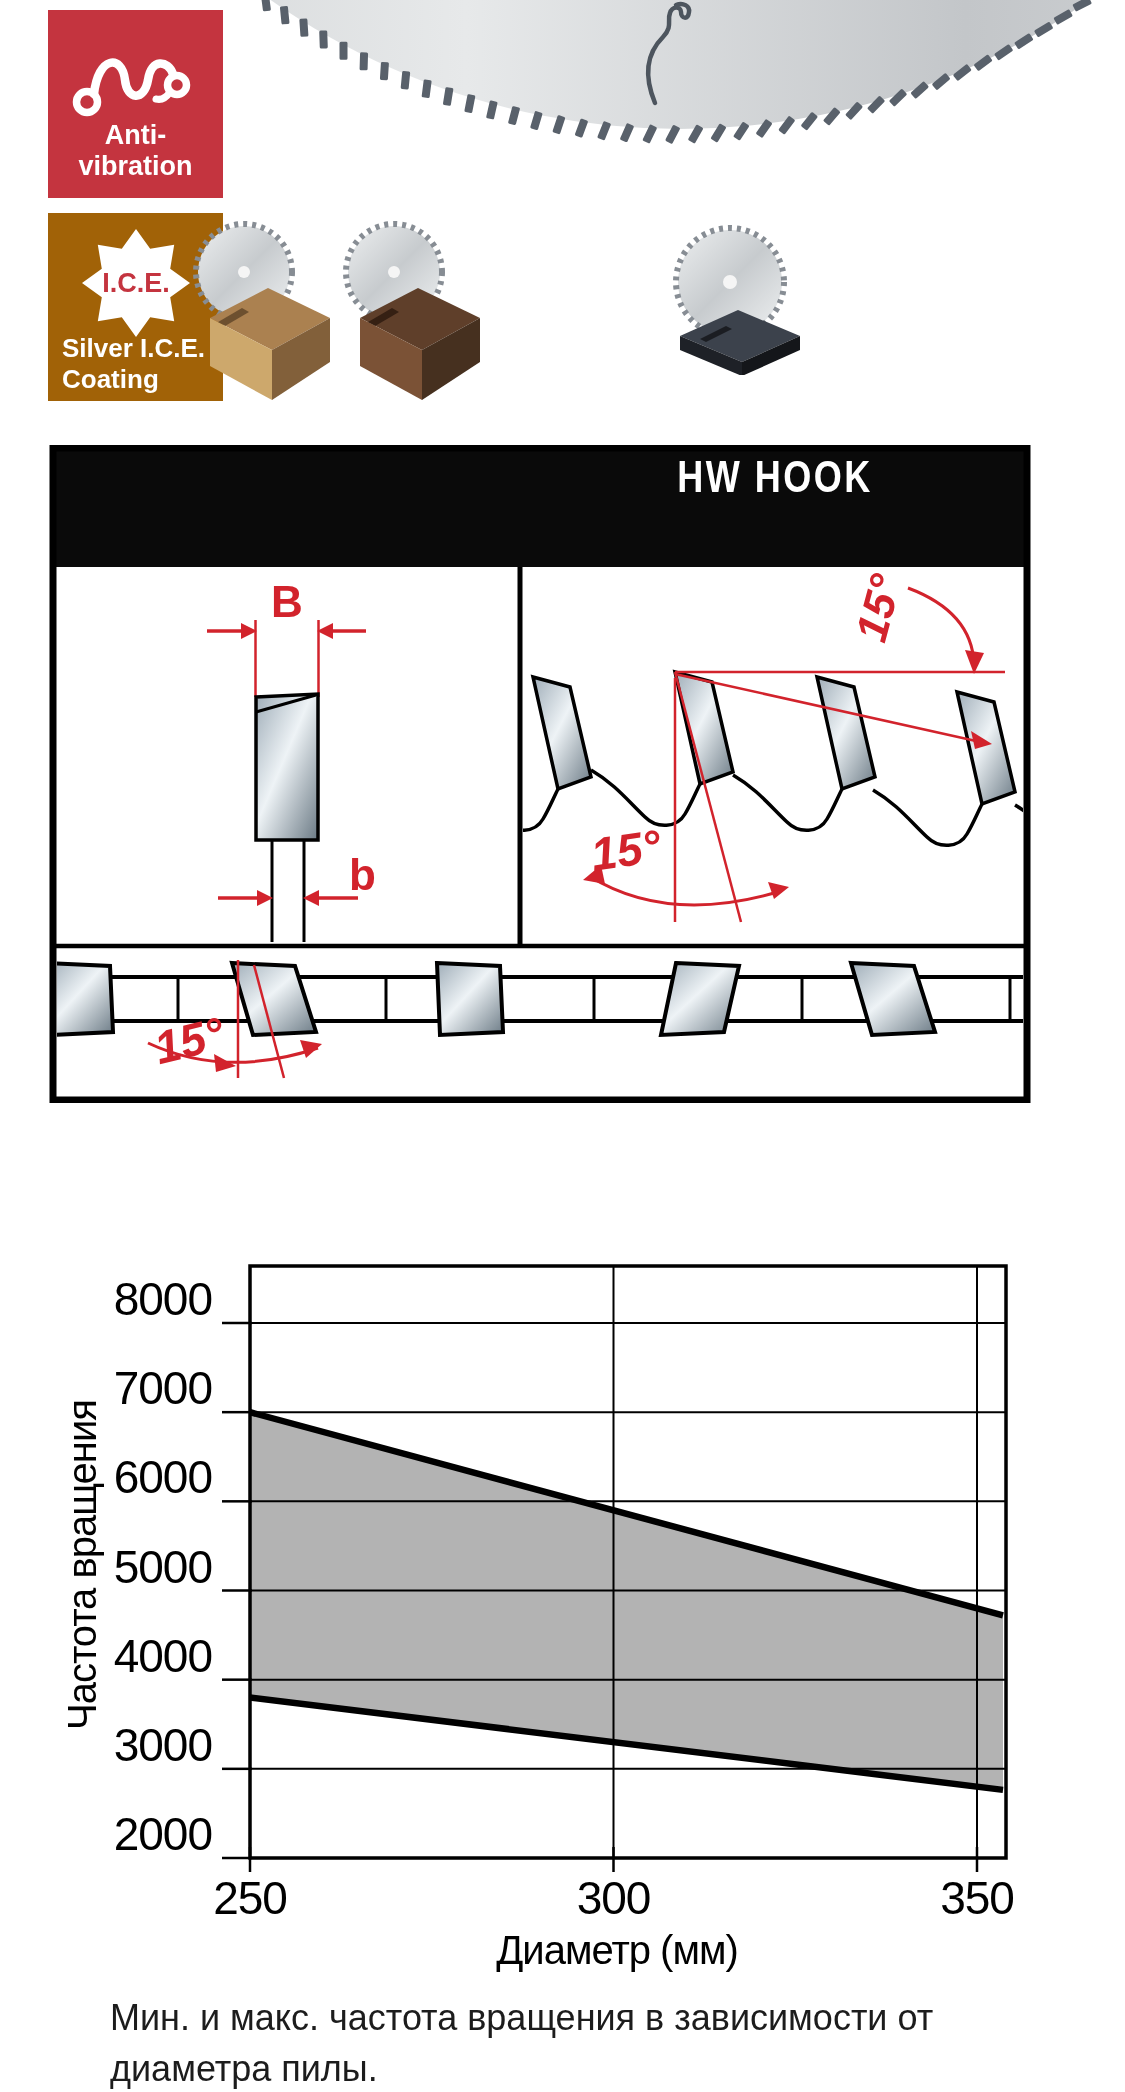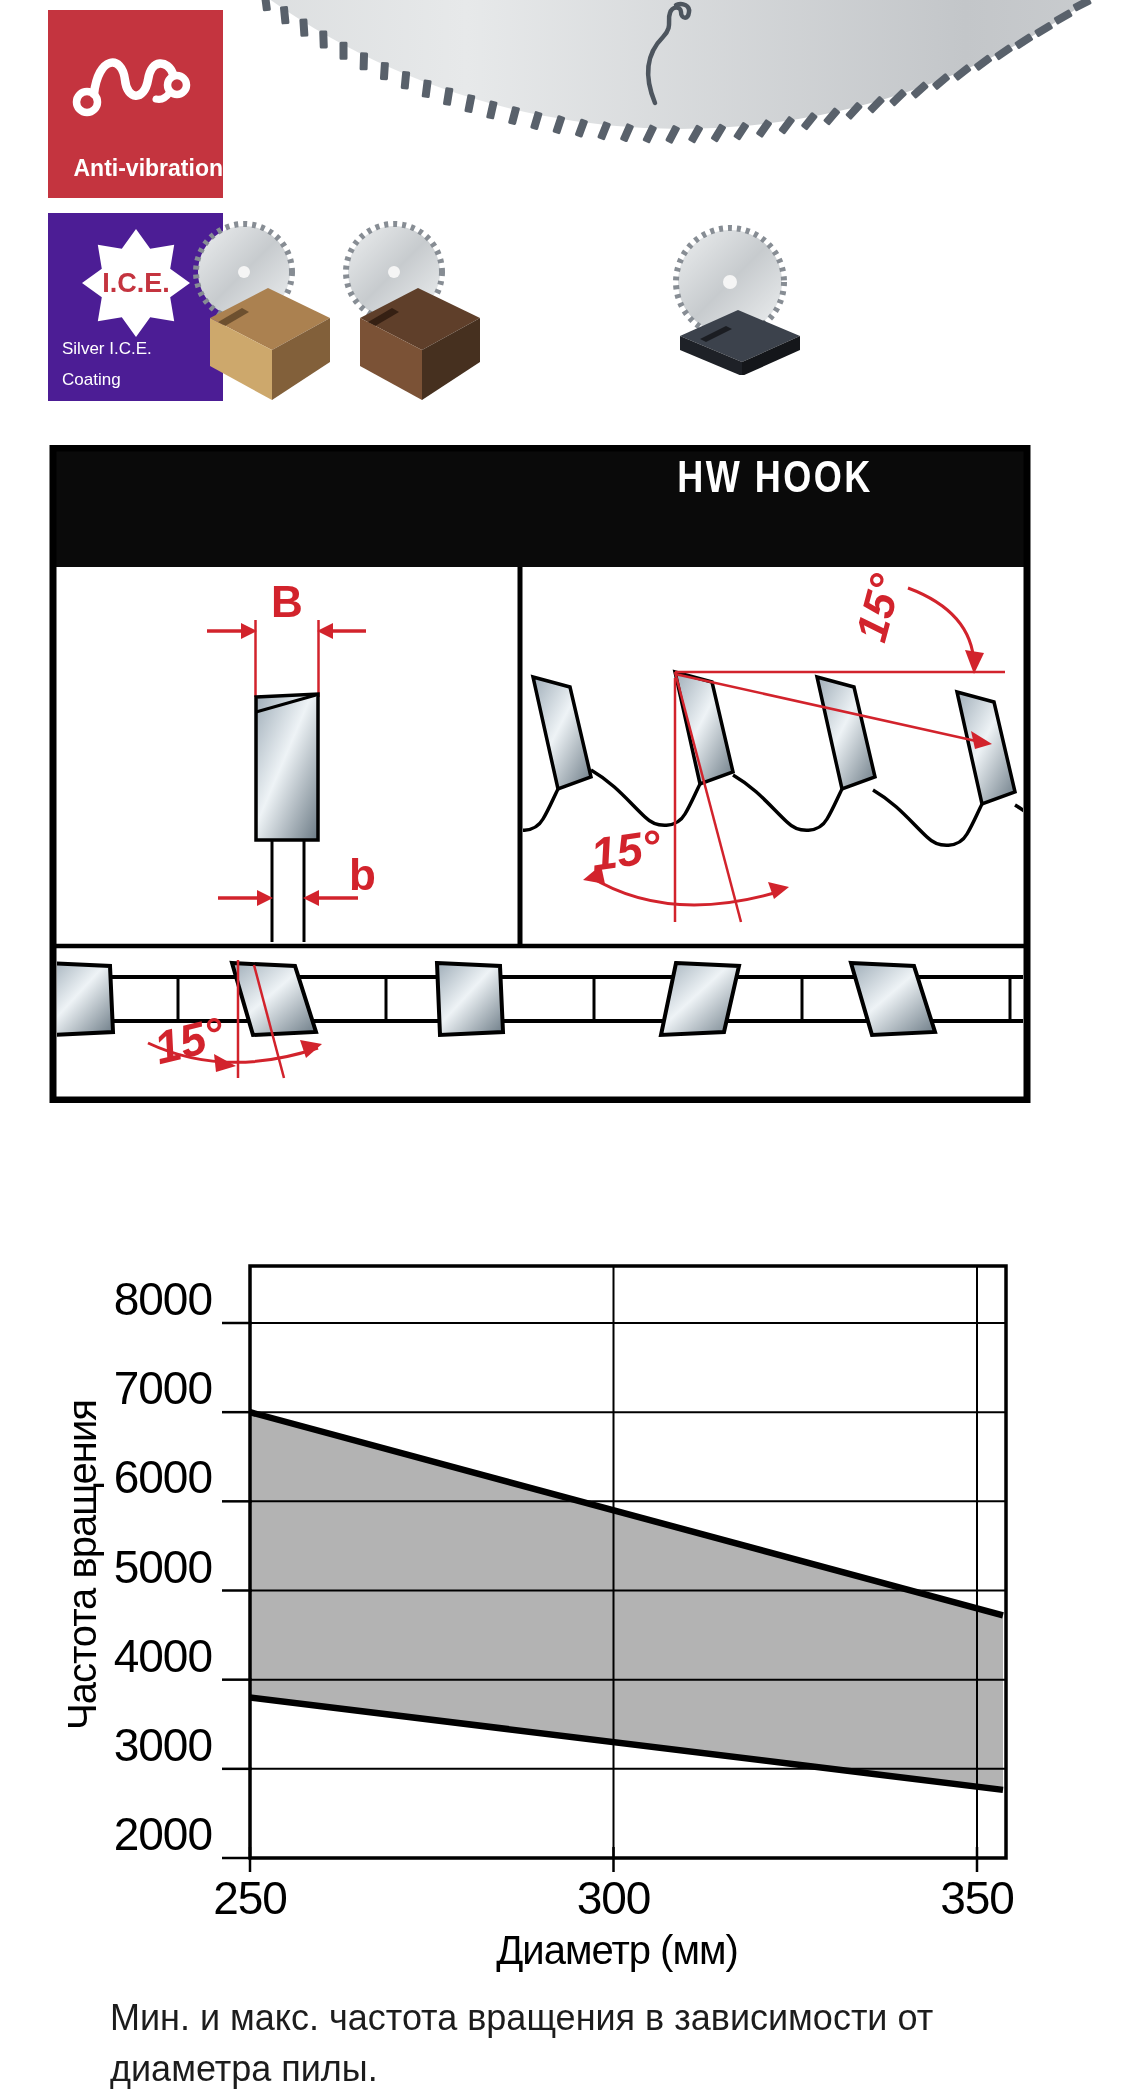--- a/index.html
+++ b/index.html
@@ -1,21 +1,21 @@
 <!DOCTYPE html>
 <html><head>
 <meta charset="utf-8">
 <style>
   html,body{margin:0;padding:0;background:#fff;}
   .page{position:relative;width:1125px;height:2092px;background:#fff;overflow:hidden;
         font-family:"Liberation Sans","DejaVu Sans",sans-serif;}
   .abs{position:absolute;}
   .badge{position:absolute;left:48px;width:175px;height:188px;color:#fff;}
-  .badge .blabel{position:absolute;left:0;right:0;text-align:right;font-weight:bold;font-size:23px;margin-top:48px;}
-  .badge .blabel2{position:absolute;left:14px;font-weight:normal;font-size:17px;line-height:27px;text-align:right;}
+  .badge .blabel{position:absolute;left:0;right:0;text-align:center;font-weight:bold;font-size:27px;margin-top:48px;}
+  .badge .blabel2{position:absolute;left:14px;font-weight:bold;font-size:26px;line-height:27px;text-align:right;}
   .cap1{position:absolute;left:56px;top:1122px;font-size:38px;color:#1c1c1c;}
   .cap2{position:absolute;left:110px;top:1992px;width:940px;font-size:36px;line-height:1.42;color:#1c1c1c;}
   svg{display:block;}
   svg text{font-family:"Liberation Sans","DejaVu Sans",sans-serif;}
   .chart-svg text{letter-spacing:-1px;}
 </style>
 </head>
 <body>
 
 <div class="page">
@@ -77,21 +77,21 @@
   <div class="badge" style="top:10px;height:188px;background:#c4343f">
     <svg class="abs" style="left:22px;top:28px" width="130" height="84" viewBox="0 0 130 84">
       <circle cx="17" cy="64" r="10.5" fill="none" stroke="#fff" stroke-width="7.5"></circle>
       <path d="M 24 56 C 28 18 52 16 55 42 C 57 62 74 64 78 42 C 81 20 98 22 103 36" fill="none" stroke="#fff" stroke-width="8.5" stroke-linecap="round"></path>
       <circle cx="107" cy="47" r="9.5" fill="none" stroke="#fff" stroke-width="7.5"></circle>
       <path d="M 100 54 Q 94 63 86 61" fill="none" stroke="#fff" stroke-width="7" stroke-linecap="round"></path>
     </svg>
     <div class="blabel" style="bottom:16px">Anti-vibration</div>
   </div>
 
-  <div class="badge" style="top:213px;height:188px;background:#4c1d95">
+  <div class="badge" style="top:213px;height:188px;background:#a16207">
     <svg class="abs" style="left:30px;top:12px" width="116" height="116" viewBox="-58 -58 116 116">
       <g id="ice-star">
           <polygon points="0.0,-54.0 14.2,-34.2 38.2,-38.2 34.2,-14.2 54.0,0.0 34.2,14.2 38.2,38.2 14.2,34.2 0.0,54.0 -14.2,34.2 -38.2,38.2 -34.2,14.2 -54.0,0.0 -34.2,-14.2 -38.2,-38.2 -14.2,-34.2" fill="#ffffff"></polygon>
         </g>
       <text x="0" y="9" text-anchor="middle" font-size="27" font-weight="bold" fill="#c4343f">I.C.E.</text>
     </svg>
     <div class="blabel2" style="bottom:39px">Silver I.C.E.</div>
     <div class="blabel2" style="bottom:8px">Coating</div>
   </div>
 

